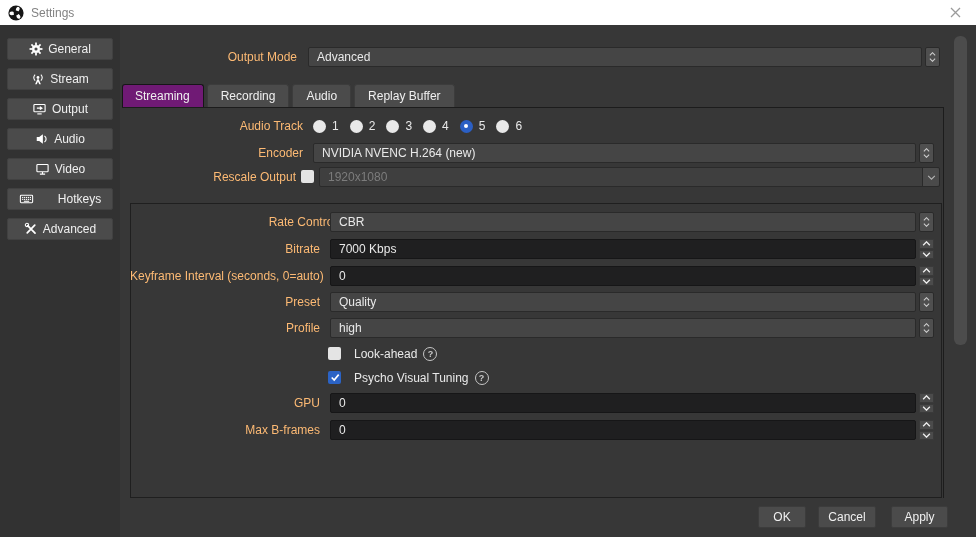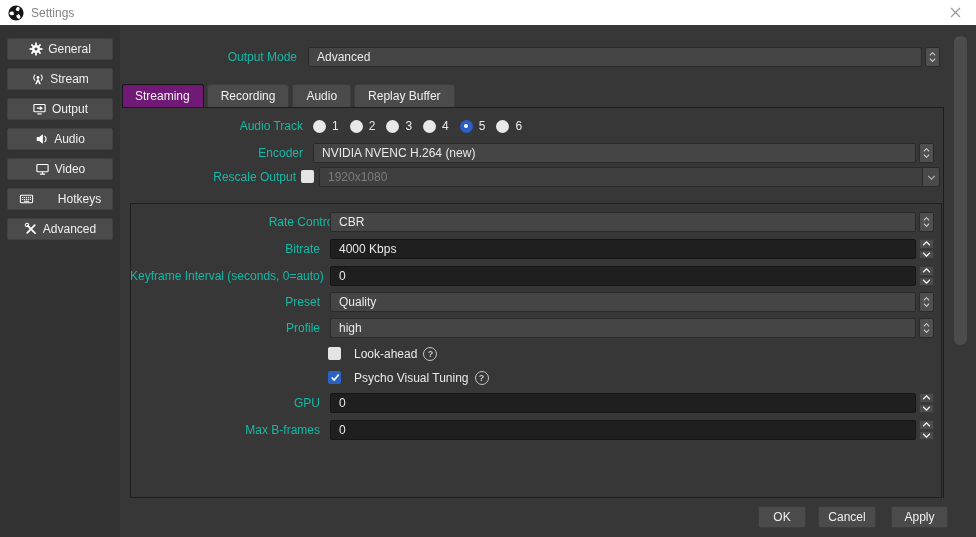--- a/index.html
+++ b/index.html
@@ -15,21 +15,21 @@
   .titlebar .title-text { color:#828282; margin-left:7px; font-size:12px; }
   .close-btn { position:absolute; right:0; top:0; width:42px; height:25px;
     display:flex; align-items:center; justify-content:center; cursor:pointer; }
   
   .sidebar { position:absolute; left:0; top:25px; width:120px; height:513px; background:#323232;padding-left:19px; }
   .side-btn { position:absolute; left:7px; width:106px; height:22px; background:#4b4b4b;
     border:1px solid #414141; border-radius:2px; display:flex; align-items:center;
     justify-content:center; gap:5px; color:#f0f0f0; cursor:pointer; }
   .side-btn svg { flex:0 0 auto; }
   
-  .label { position:absolute; text-align:right; color:#14b8a6; line-height:20px; white-space:nowrap; }
+  .label { position:absolute; text-align:right; color:#fdba74; line-height:20px; white-space:nowrap; }
   .combo { position:absolute; height:20px; background:#454545; border:1px solid #2a2a2a;
     border-radius:2px; display:flex; align-items:center; padding:0 8px; color:#e9e9e9; cursor:pointer; }
   .spinbtn { position:absolute; height:20px; width:15px; background:#4f4f4f; border:1px solid #2a2a2a;
     border-radius:2px; display:flex; flex-direction:column; align-items:center; justify-content:center;
     gap:2px; cursor:pointer; }
   .numfield { position:absolute; height:20px; background:#1f1f20; border:1px solid #161617;
     border-radius:2px; display:flex; align-items:center; padding:0 8px; color:#e9e9e9; }
   .numspin { position:absolute; width:15px; height:20px; display:flex; flex-direction:column; gap:1px; }
   .numspin .btn { flex:1; background:#4b4b4b; border:1px solid #3a3a3a; border-radius:1px;
     display:flex; align-items:center; justify-content:center; cursor:pointer; }
@@ -248,21 +248,21 @@
     <svg width="7" height="4" viewBox="0 0 8 4">
         <path d="M1 3.5 L4 0.5 L7 3.5" stroke="#cfcfcf" stroke-width="1.2" fill="none"></path>
       </svg>
     <svg width="7" height="4" viewBox="0 0 8 4">
         <path d="M1 0.5 L4 3.5 L7 0.5" stroke="#cfcfcf" stroke-width="1.2" fill="none"></path>
       </svg>
   </div>
 
   <div class="label" style="left:130px; top:239px; width:190px;">Bitrate</div>
   <div class="numfield" style="left:330px; top:239px; width:586px;">
-    <span>4000 Kbps</span>
+    <span>7000 Kbps</span>
   </div>
   <div class="numspin" style="left:919px; top:239px;">
     <span class="btn">
         <svg width="9" height="5" viewBox="0 0 10 6">
           <path d="M1 5 L5 1 L9 5" stroke="#efefef" stroke-width="1.6" fill="none"></path>
         </svg>
       </span>
     <span class="btn">
         <svg width="9" height="5" viewBox="0 0 10 6">
           <path d="M1 1 L5 5 L9 1" stroke="#efefef" stroke-width="1.6" fill="none"></path>

